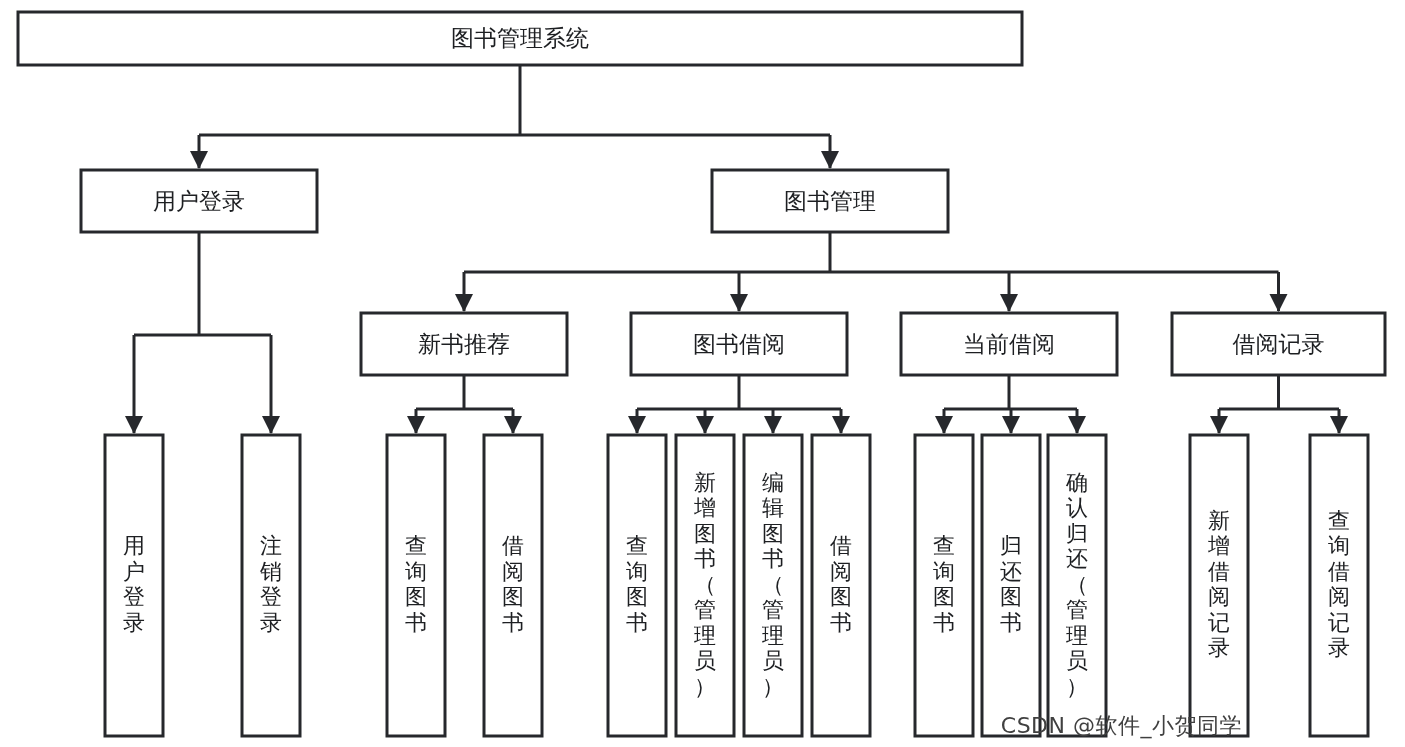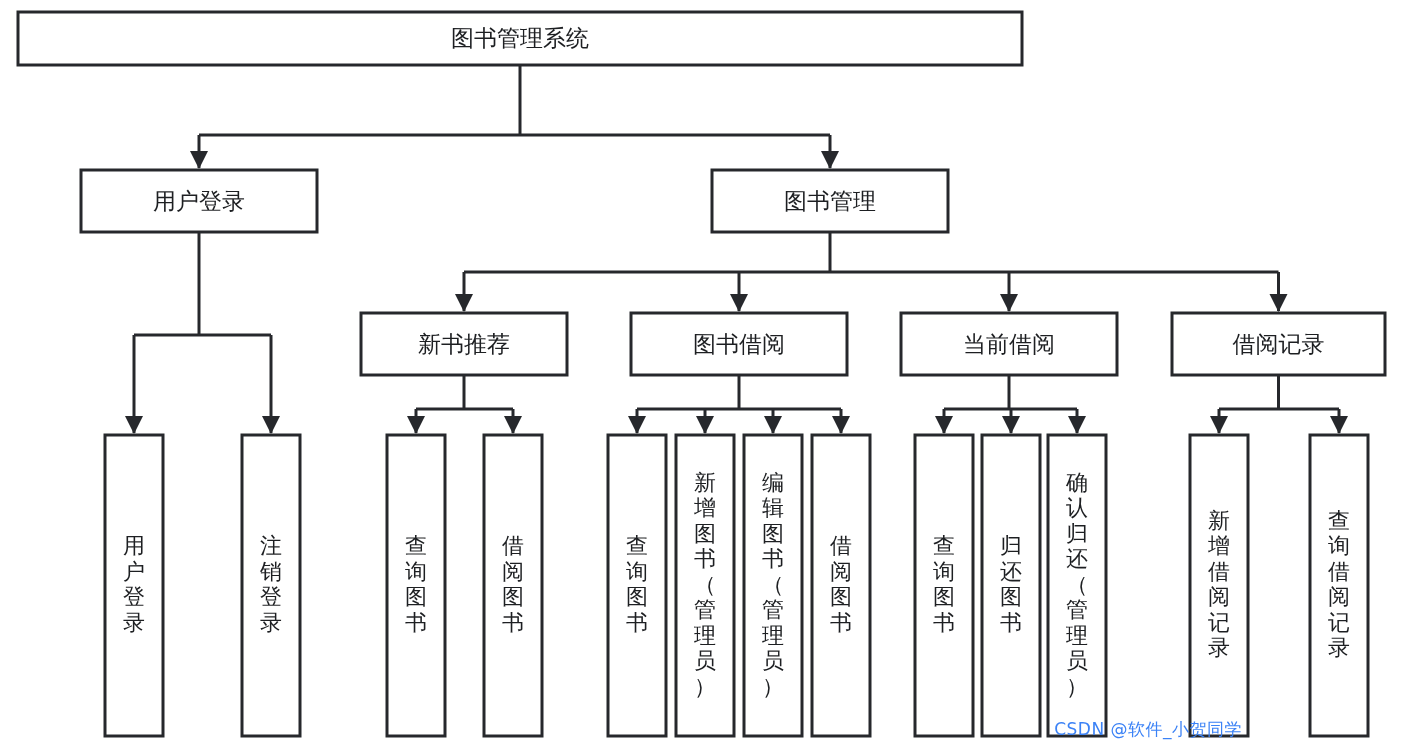--- a/index.html
+++ b/index.html
@@ -53,22 +53,22 @@
     text-anchor: middle;
     dominant-baseline: middle;
   }
   .node-label.vertical {
     font-size: 22px;
   }
   .watermark {
     position: absolute;
     right: 12px;
     bottom: 6px;
-    color: #3b82f6;
-    font-size: 17px;
+    color: #404040;
+    font-size: 22px;
     font-family: "DejaVu Sans", "Liberation Sans", sans-serif;
     letter-spacing: 0.5px;
     white-space: nowrap;
     user-select: none;
   }
 </style>
 </head>
 <body>
 
 <div id="diagram-root">

